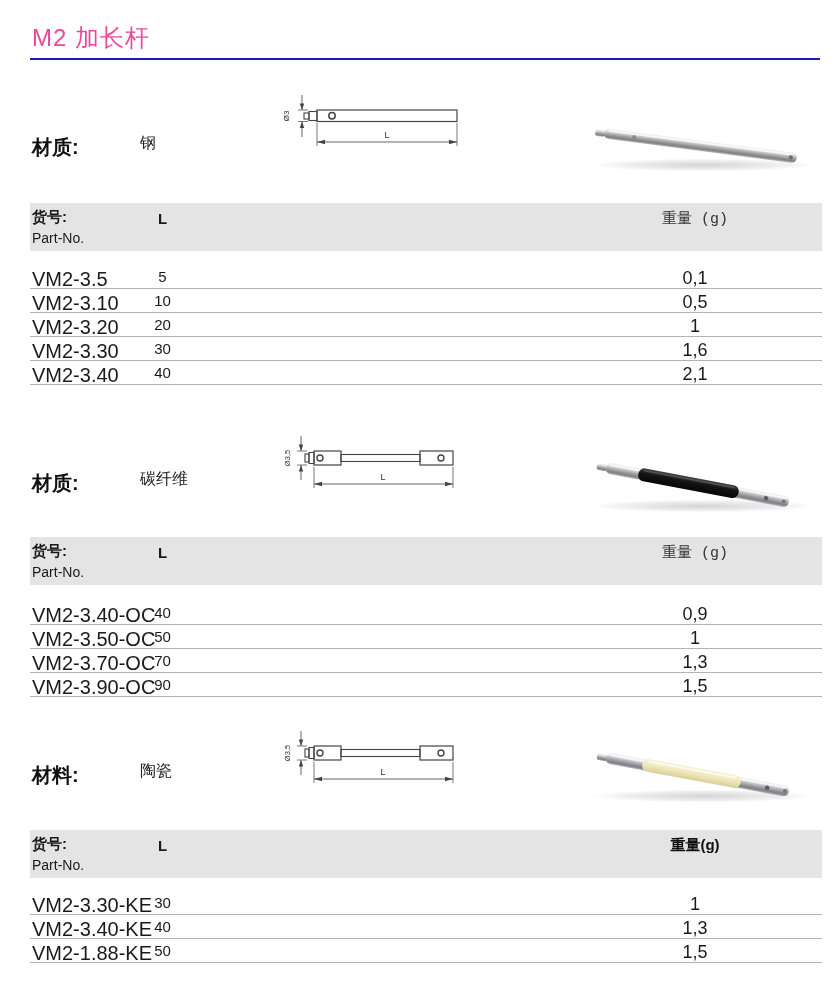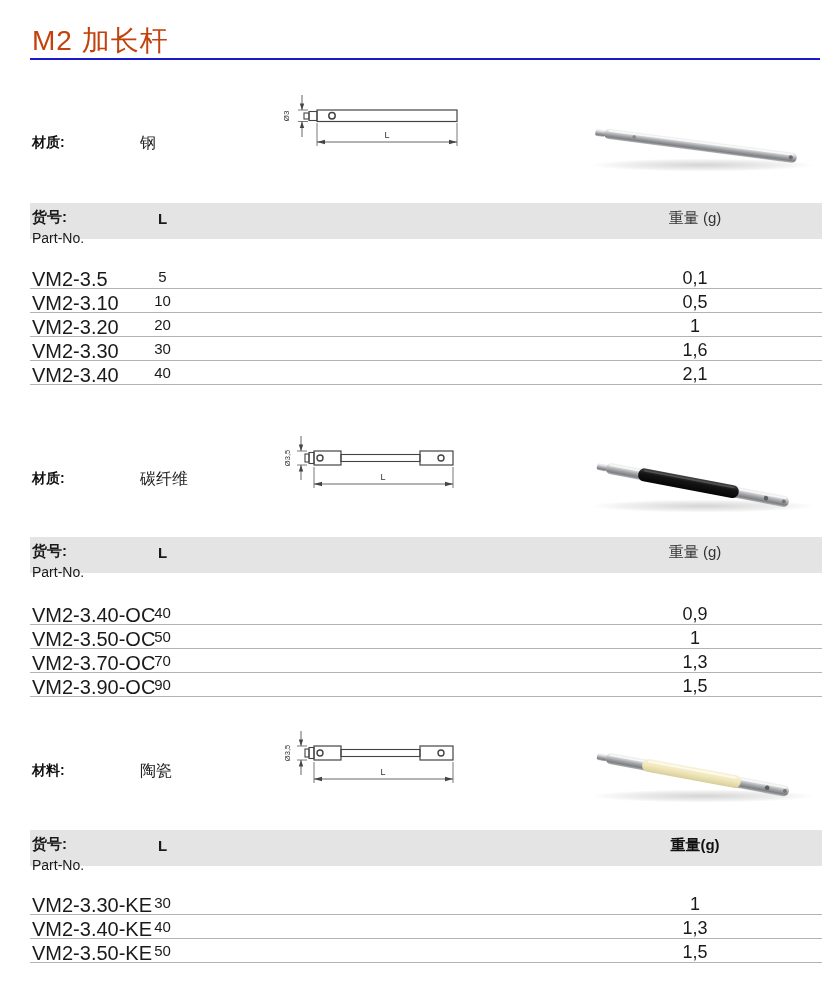--- a/index.html
+++ b/index.html
@@ -2,37 +2,37 @@
 <html><head>
 <meta charset="utf-8">
 <style>
   * { margin:0; padding:0; box-sizing:border-box; }
   html,body { background:#ffffff; }
   .page {
     position:relative; width:836px; height:996px; background:#ffffff;
     font-family:"Liberation Sans", sans-serif; color:#1a1a1a; overflow:hidden;
   }
   .page-title {
-    position:absolute; left:32px; top:22px; font-size:28px; font-weight:400;
-    color:#c2410c; letter-spacing:1px;
+    position:absolute; left:32px; top:22px; font-size:24px; font-weight:400;
+    color:#ec4899; letter-spacing:1px;
   }
   .title-rule {
     position:absolute; left:30px; top:58px; width:790px; height:2px; background:#1a1acd;
   }
-  .mat-label { position:absolute; font-size:14px; font-weight:bold; color:#111; }
+  .mat-label { position:absolute; font-size:20px; font-weight:bold; color:#111; }
   .mat-value { position:absolute; font-size:16px; font-family:"Liberation Serif", serif; color:#222; }
 
   .tbl-header {
-    position:absolute; left:30px; width:792px; height:36px; background:#e4e4e4;
+    position:absolute; left:30px; width:792px; height:48px; background:#e4e4e4;
   }
   .h-part  { position:absolute; left:2px; top:5px;  font-size:15px; font-weight:bold; }
   .h-partsub { position:absolute; left:2px; top:27px; font-size:14px; font-weight:400;text-align:center; }
   .h-l     { position:absolute; left:105px; top:7px; width:55px; text-align:center; font-size:15px; font-weight:bold; }
   .h-w     { position:absolute; left:585px; top:6px; width:160px; text-align:center; font-size:15px;
-             font-family:Liberation Sans, sans-serif; color:#333; }
+             font-family:Liberation Mono, monospace; color:#333; }
   .h-w.bold { font-family:"Liberation Sans", sans-serif; font-weight:bold; color:#111; }
 
   .tbl-rows { position:absolute; left:30px; width:792px; }
   .row { position:relative; height:24px; border-bottom:1px solid #b3b3b3; }
   .c-part { position:absolute; left:2px;   top:3px; font-size:20px; }
   .c-l    { position:absolute; left:105px; top:3px; width:55px;  text-align:center; font-size:15px; }
   .c-w    { position:absolute; left:585px; top:3px; width:160px; text-align:center; font-size:18px; }
 
   .drawing { position:absolute; }
   .drawing svg { display:block; }
@@ -276,19 +276,19 @@
       <span class="c-part">VM2-3.30-KE</span>
       <span class="c-l">30</span>
       <span class="c-w">1</span>
     </div>
     <div class="row">
       <span class="c-part">VM2-3.40-KE</span>
       <span class="c-l">40</span>
       <span class="c-w">1,3</span>
     </div>
     <div class="row">
-      <span class="c-part">VM2-3.50-KE</span>
+      <span class="c-part">VM2-1.88-KE</span>
       <span class="c-l">50</span>
       <span class="c-w">1,5</span>
     </div>
   </div>
 
 </div>
 
 </body></html>

